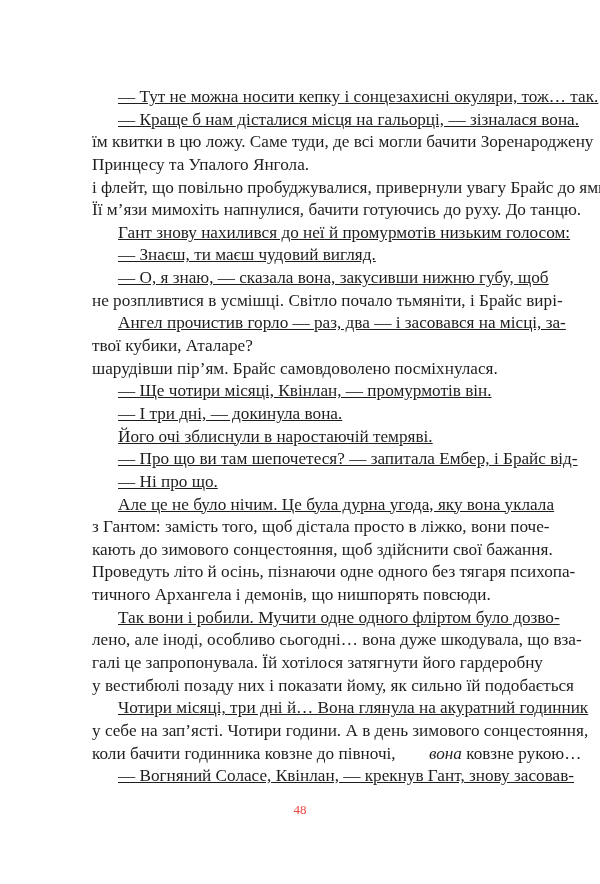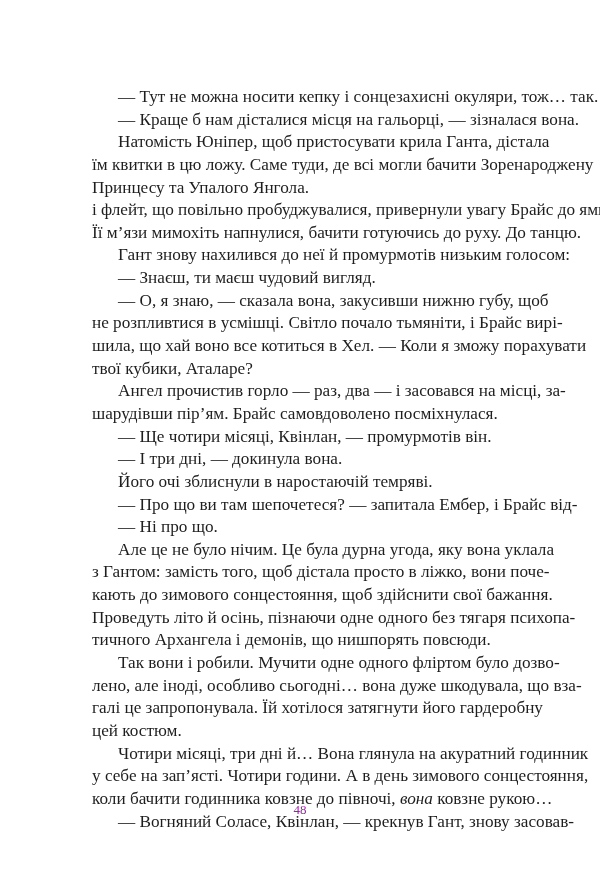--- a/index.html
+++ b/index.html
@@ -4,61 +4,59 @@
 <style>
   html, body { margin: 0; padding: 0; background: #ffffff; }
   body { width: 600px; height: 884px; position: relative; overflow: hidden; }
   .page {
     position: absolute; left: 92px; top: 86px; width: 435px;
     font-family: "Liberation Serif", "DejaVu Serif", serif;
     font-size: 17.2px; line-height: 22.65px; color: #1e1e1e;
     text-align: justify; hyphens: manual;
   }
   .line { display: block; white-space: nowrap; height: 22.65px; text-align-last: justify; text-align: justify; }
-  .line.indent { padding-left: 26px; }
+  .line.indent { padding-left: 26px; text-decoration: underline; }
   .line.last { text-align-last: left; }
   .page-number {
     position: absolute; left: 0; width: 600px; top: 802px; text-align: center;
-    font-family: "Liberation Serif", "DejaVu Serif", serif; font-size: 13px; color: #a21caf;
+    font-family: "Liberation Serif", "DejaVu Serif", serif; font-size: 13px; color: #ef4444;
   }
-  em { font-style: italic; }
+  em { font-style: italic; margin-left: 29px; }
 </style>
 </head>
 <body>
 
 <div class="page">
   <span class="line indent">— Тут не можна носити кепку і сонцезахисні окуляри, тож… так.</span>
   <span class="line indent">— Краще б нам дісталися місця на гальорці, — зізналася вона.</span>
-  <span class="line indent">Натомість Юніпер, щоб пристосувати крила Ганта, дістала</span>
   <span class="line">їм квитки в цю ложу. Саме туди, де всі могли бачити Зоренароджену</span>
   <span class="line last">Принцесу та Упалого Янгола.</span>
   <span class="line">і флейт, що повільно пробуджувалися, привернули увагу Брайс до ями.</span>
   <span class="line last">Її м’язи мимохіть напнулися, бачити готуючись до руху. До танцю.</span>
   <span class="line indent last">Гант знову нахилився до неї й промурмотів низьким голосом:</span>
   <span class="line indent last">— Знаєш, ти маєш чудовий вигляд.</span>
   <span class="line indent">— О, я знаю, — сказала вона, закусивши нижню губу, щоб</span>
   <span class="line">не розпливтися в усмішці. Світло почало тьмяніти, і Брайс вирі-</span>
-  <span class="line">шила, що хай воно все котиться в Хел. — Коли я зможу порахувати</span>
+  <span class="line indent">Ангел прочистив горло — раз, два — і засовався на місці, за-</span>
   <span class="line last">твої кубики, Аталаре?</span>
-  <span class="line indent">Ангел прочистив горло — раз, два — і засовався на місці, за-</span>
   <span class="line last">шарудівши пір’ям. Брайс самовдоволено посміхнулася.</span>
   <span class="line indent last">— Ще чотири місяці, Квінлан, — промурмотів він.</span>
   <span class="line indent last">— І три дні, — докинула вона.</span>
   <span class="line indent last">Його очі зблиснули в наростаючій темряві.</span>
   <span class="line indent">— Про що ви там шепочетеся? — запитала Ембер, і Брайс від-</span>
   <span class="line indent last">— Ні про що.</span>
   <span class="line indent">Але це не було нічим. Це була дурна угода, яку вона уклала</span>
   <span class="line">з Гантом: замість того, щоб дістала просто в ліжко, вони поче-</span>
   <span class="line">кають до зимового сонцестояння, щоб здійснити свої бажання.</span>
   <span class="line">Проведуть літо й осінь, пізнаючи одне одного без тягаря психопа-</span>
   <span class="line last">тичного Архангела і демонів, що нишпорять повсюди.</span>
   <span class="line indent">Так вони і робили. Мучити одне одного фліртом було дозво-</span>
   <span class="line">лено, але іноді, особливо сьогодні… вона дуже шкодувала, що вза-</span>
   <span class="line">галі це запропонувала. Їй хотілося затягнути його гардеробну</span>
-  <span class="line last">цей костюм.</span>
+  <span class="line">у вестибюлі позаду них і показати йому, як сильно їй подобається</span>
   <span class="line indent">Чотири місяці, три дні й… Вона глянула на акуратний годинник</span>
   <span class="line">у себе на зап’ясті. Чотири години. А в день зимового сонцестояння,</span>
   <span class="line last"><span>коли бачити годинника ковзне до півночі, </span><em>вона</em><span> ковзне рукою…</span></span>
   <span class="line indent">— Вогняний Соласе, Квінлан, — крекнув Гант, знову засовав-</span>
 
 </div>
 
 <div class="page-number">48</div>
 
 </body></html>

